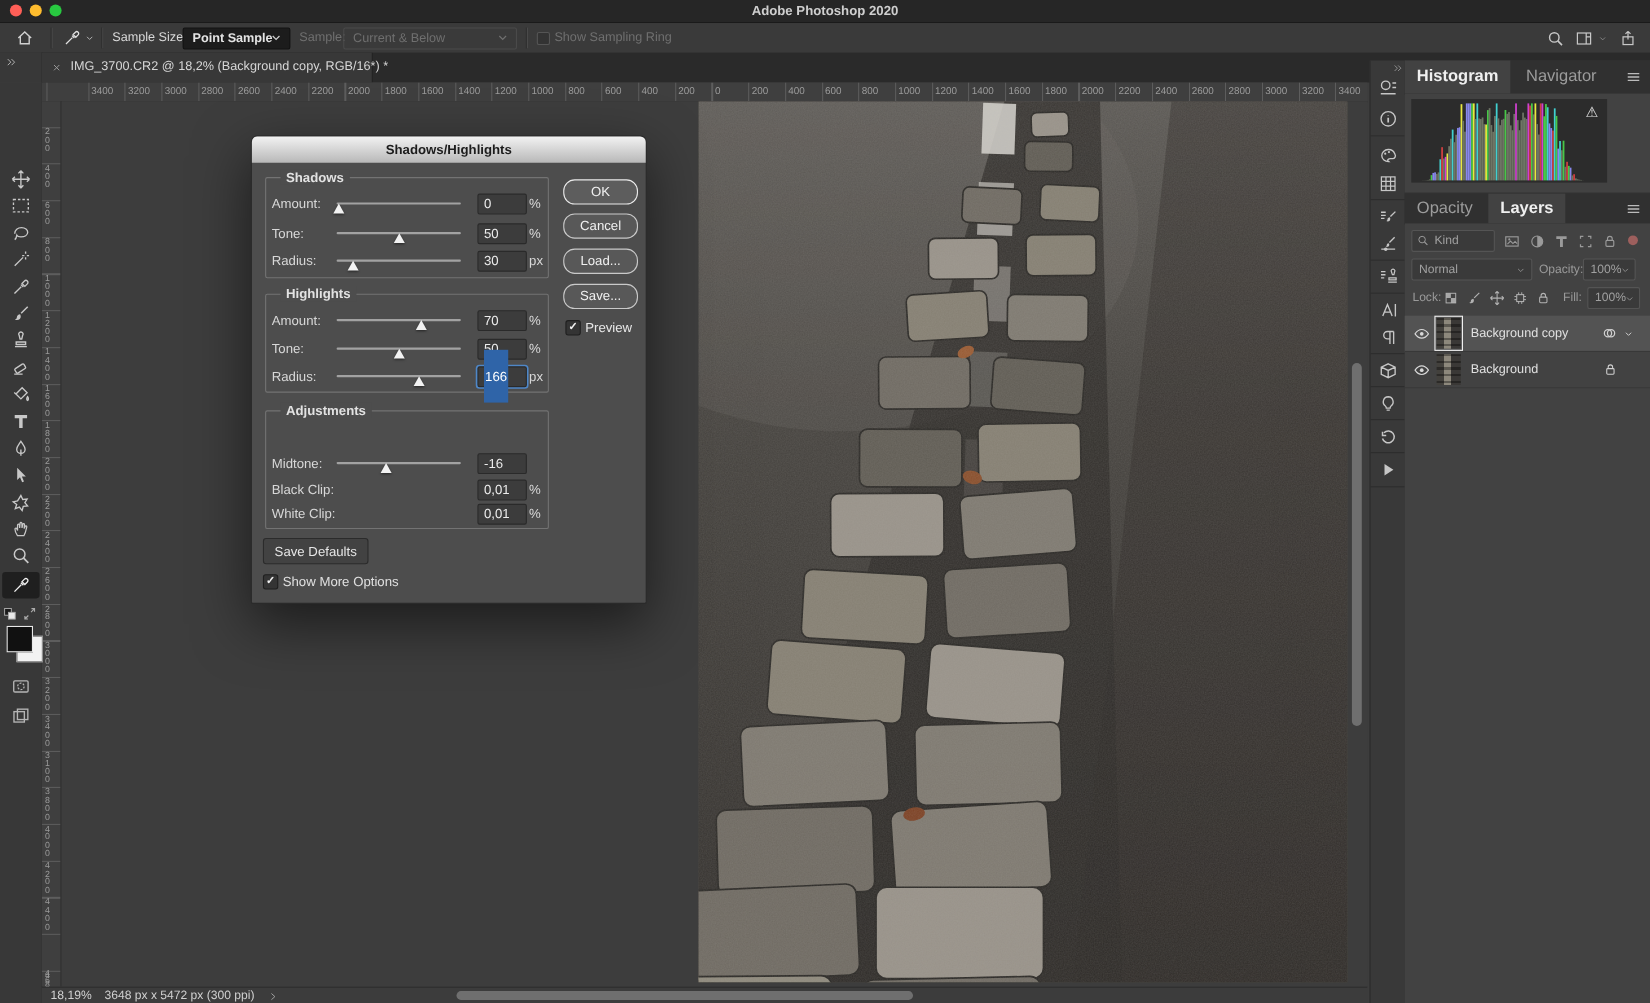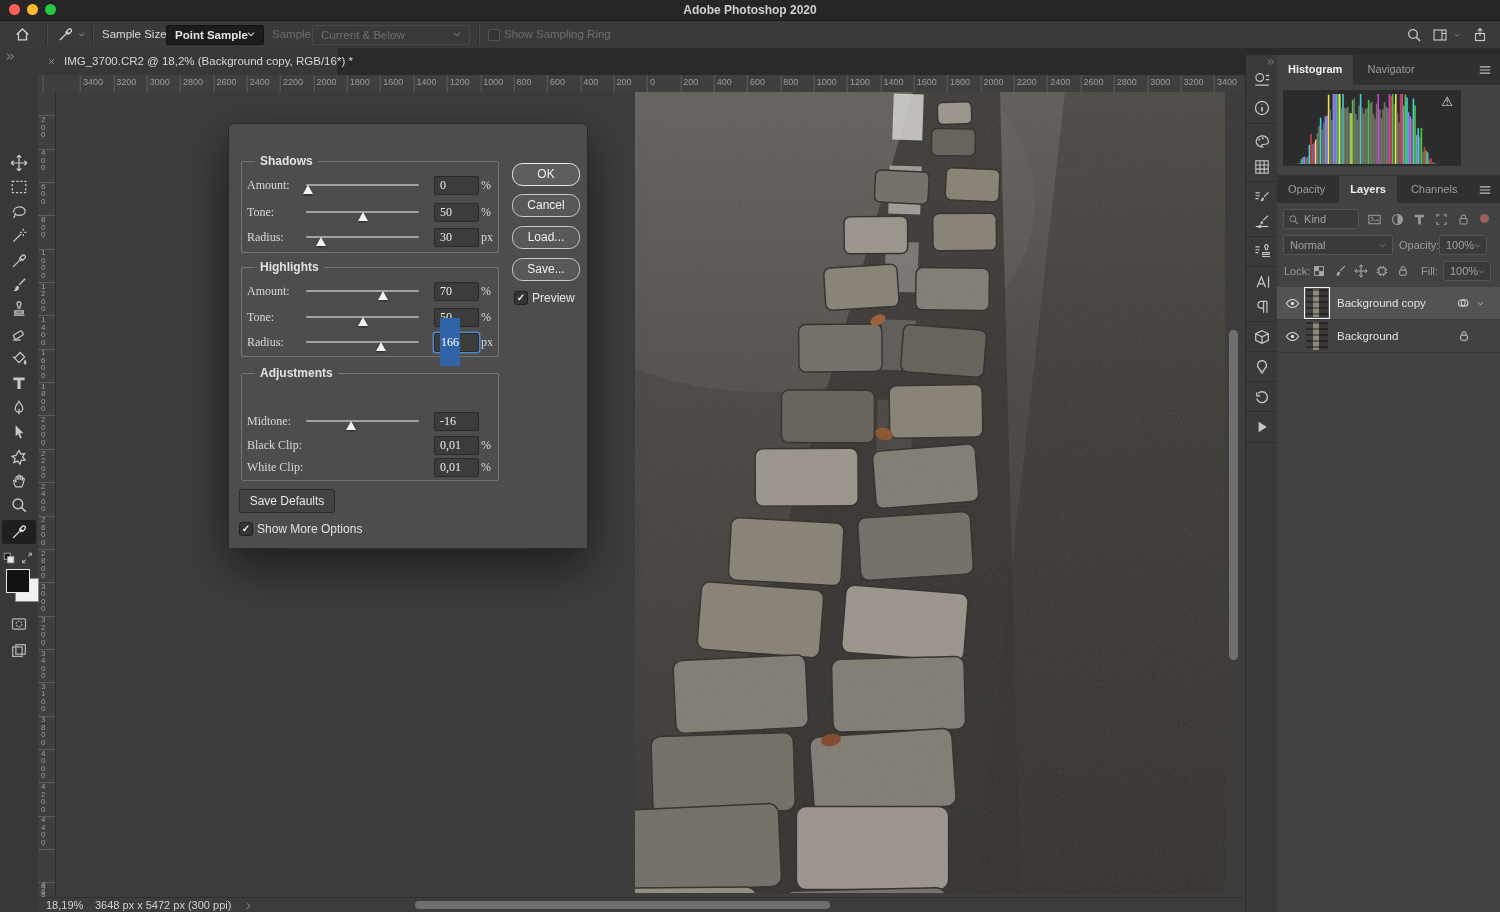--- a/index.html
+++ b/index.html
@@ -46,21 +46,21 @@
   .canvasarea{left:56px;top:92px;width:1187px;height:805px;background:#3d3d3d;overflow:hidden;}
   .photo{left:579px;top:0;width:590px;height:801px;background:#45423e;}
   .vscroll{left:1173px;top:238px;width:9px;height:330px;border-radius:4.5px;background:#6f6f6f;}
   
   .dialog{left:228px;top:123px;width:358px;height:424px;background:#4d4d4d;border:1px solid #2a2a2a;
           border-radius:6px 6px 2px 2px;box-shadow:0 18px 50px rgba(0,0,0,.55);z-index:50;}
   .dtitle{left:0;top:0;width:100%;height:24px;background:linear-gradient(#f2f2f2,#b8b8b8);
           border-radius:5px 5px 0 0;text-align:center;line-height:24px;color:#1c1c1c;font-size:12px;font-weight:bold;}
   .dgroup{border:1px solid #737373;border-radius:2px;}
   .dheading{font-size:12px;font-weight:bold;color:#e2e2e2;background:#4d4d4d;padding:0 5px;}
-  .drow{left:0;width:100%;height:20px;font-family:Liberation Serif, serif;}
+  .drow{left:0;width:100%;height:20px;}
   .dlabel{position:absolute;left:18px;top:2px;font-size:12px;color:#d8d8d8;}
   .dtrack{position:absolute;left:77px;top:8px;width:113px;height:2px;background:#a2a2a2;border-radius:1px;}
   .dthumb{position:absolute;top:1px;width:0;height:0;border-left:5px solid transparent;
           border-right:5px solid transparent;border-bottom:9px solid #f2f2f2;
           filter:drop-shadow(0 1px 1px rgba(0,0,0,.5));}
   .dinput{position:absolute;left:205px;top:0;width:38px;height:17px;background:#3c3c3c;
           border:1px solid #2a2a2a;border-radius:2px;line-height:17px;padding-left:5px;font-size:12px;color:#ececec;}
   .dinput.sel{box-shadow:0 0 0 1.5px #4f87c7;}
   .dinput.sel .seltext{background:#2f64a8;color:#fff;padding:17px 1px;}
   .dunit{position:absolute;left:252px;top:2px;font-size:12px;color:#d8d8d8;}
@@ -71,21 +71,21 @@
         color:#f0f0f0;font-size:10px;line-height:12px;text-align:center;font-weight:bold;}
   .savedef{left:10px;top:365px;width:94px;height:22px;background:#424242;border:1px solid #2b2b2b;border-radius:3px;
         text-align:center;line-height:22px;font-size:12px;color:#e6e6e6;}
   
   .iconstrip{left:1245px;top:55px;width:32px;height:857px;background:#393939;border-left:1px solid #2b2b2b;}
   .stripicon{left:7px;width:18px;height:18px;}
   .stripsep{left:0;width:32px;height:1px;background:#2d2d2d;}
   
   .panels{left:1277px;top:55px;width:223px;height:857px;background:#333;}
   .ptabs{left:0;width:223px;background:#303030;border-bottom:1px solid #282828;}
-  .ptab{display:inline-block;height:100%;padding:0 11px;line-height:29px;font-size:11px;color:#9c9c9c;}
+  .ptab{display:inline-block;height:100%;padding:0 11px;line-height:29px;font-size:15px;color:#9c9c9c;}
   .ptab.active{background:#424242;color:#f0f0f0;font-weight:bold;}
   .hambtn{position:absolute;right:8px;top:8px;}
   .histbody{left:0;top:30px;width:223px;height:90px;background:#424242;}
   .histgfx{left:6px;top:5px;width:178px;height:76px;background:#2c2c2c;}
   .warn{right:8px;top:4px;color:#e0e0e0;font-size:13px;}
   .layersbody{left:0;top:148px;width:223px;height:709px;background:#424242;}
   .lrow{left:0;width:223px;}
   .lsel{height:18px;border:1px solid #545454;background:#3a3a3a;border-radius:2px;line-height:18px;
         font-size:11px;color:#a0a0a0;padding-left:6px;}
   .ldim{font-size:11px;color:#9a9a9a;}
@@ -564,20 +564,21 @@
           <ellipse cx="249" cy="342" rx="9" ry="6" fill="#8a4f2c" transform="rotate(15 249 342)"></ellipse>
           <ellipse cx="196" cy="648" rx="10" ry="6" fill="#7e4326" transform="rotate(-10 196 648)"></ellipse>
         </g>
         <rect width="590" height="801" filter="url(#grain)" opacity="0.35"></rect>
       </svg>
     </div>
     <div class="abs vscroll"></div>
   </div>
 
   <div class="abs dialog">
+    <div class="abs dtitle">Shadows/Highlights</div>
 
     <div class="abs dgroup" style="left:12px;top:37px;width:256px;height:90px"></div>
     <span class="abs dheading" style="left:26px;top:30px">Shadows</span>
     <div class="abs drow" style="top:52px">
       <span class="dlabel">Amount:</span>
       <div class="dtrack">
           <div class="dthumb" style="left: calc(2% - 5px);"></div>
         </div>
       <span class="dinput"><span>0</span></span>
       <span class="dunit">%</span>

